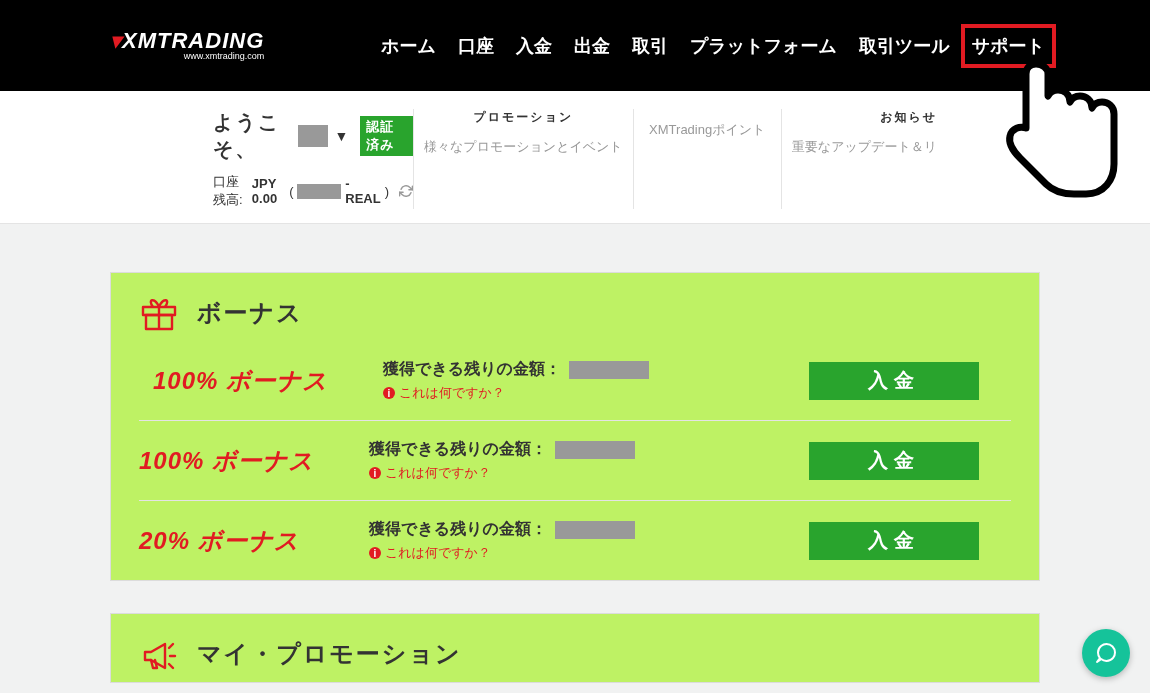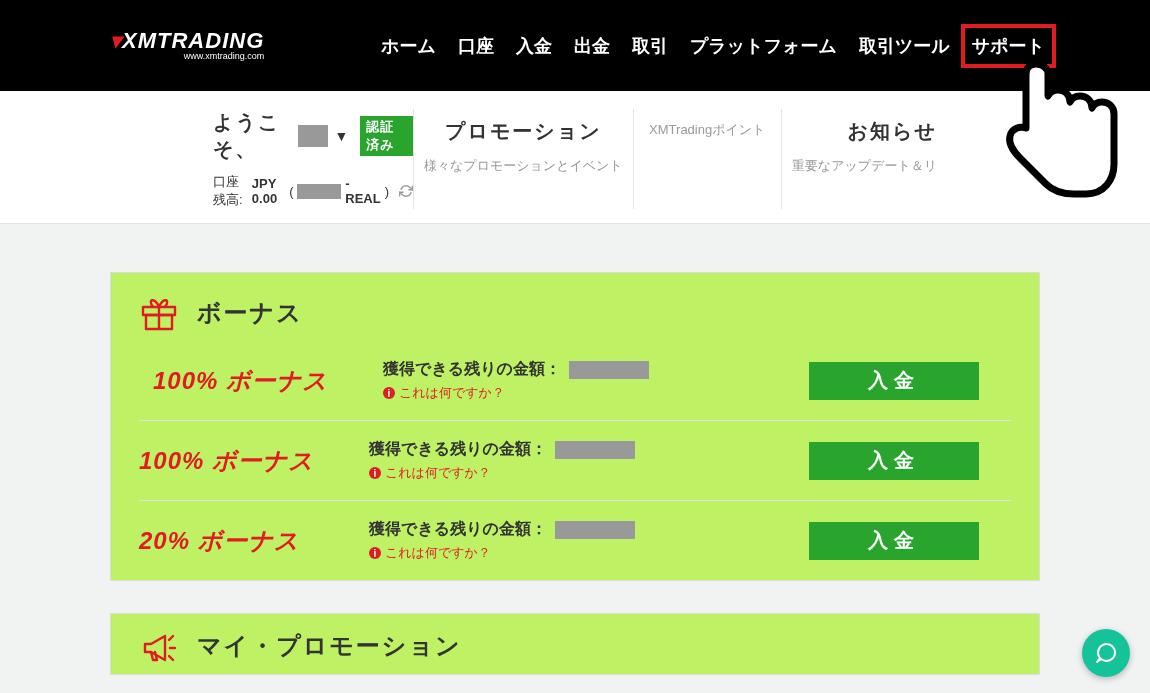--- a/index.html
+++ b/index.html
@@ -26,21 +26,21 @@
     .badge { background: #29a42d; color: #fff; font-size: 13px; font-weight: 700; padding: 2px 6px; letter-spacing: 1px; }
     .balance-line { margin-top: 10px; font-size: 13px; color: #333; display: flex; align-items: center; gap: 4px; }
     .balance-line .label { color:#333; }
     .balance-line .amt { font-weight: 700; }
     .acct-redact { display: inline-block; width: 70px; height: 15px; background: #999; vertical-align: middle;}
     .balance-line .real { font-weight: 700; }
     .refresh { color: #999; margin-left: 6px; font-size: 14px; display: inline-flex; align-items: center;}
 
     .sub-tab { flex: 1 1 0; text-align: center; border-left: 1px solid #e4e4e4; padding: 0 10px;}
     .sub-tab:first-of-type { border-left: none; }
-    .sub-tab .title { font-size: 20px; font-weight: 700; letter-spacing: 2px; color:#333; white-space: nowrap; margin-top: 9px;}
+    .sub-tab .title { font-size: 12px; font-weight: 700; letter-spacing: 2px; color:#333; white-space: nowrap;}
     .sub-tab .desc { font-size: 13px; color: #999; margin-top: 12px; white-space: nowrap;}
     .sub-tab.right { text-align: right; padding-right: 0;}
 
     
     .page { width: 1150px; margin: 0 auto; padding: 48px 110px 0; }
 
     .panel { background: #bef264; border: 1px solid #dcdcdc; margin-bottom: 32px; }
     .panel-header { display: flex; align-items: center; gap: 18px; padding: 20px 32px 8px 28px; }
     .panel-title { font-size: 24px; font-weight: 700; letter-spacing: 2px; color: #333; }
 
@@ -49,21 +49,21 @@
     .bonus-row { display: flex; align-items: center; padding: 18px 60px 18px 42px; }
     .bonus-row + .bonus-row { border-top: 1px solid #e4e4e4; margin-left: 28px; margin-right: 28px; padding-left:0; padding-right: 32px; }
     .bonus-name { width: 230px; color: #e11b22; font-weight: 900; font-size: 24px; font-style: italic; letter-spacing: 1px; }
     .bonus-info { flex: 1; }
     .bonus-line { font-size: 16px; font-weight: 700; color:#333; display:flex; align-items:center; gap:8px; }
     .amt-redact { display:inline-block; width:80px; height:18px; background:#999; }
     .info-link { color: #e11b22; font-size: 13px; margin-top:4px; display:inline-flex; align-items:center; gap:4px; }
     .info-link .info-icon { width:12px; height:12px; border-radius:50%; background:#e11b22; color:#fff; font-weight:700; font-size:10px; display:inline-flex; align-items:center; justify-content:center;}
     .deposit-btn { width: 170px; height: 38px; background: #29a42d; color: #fff; border: none; font-size: 20px; font-weight: 700; letter-spacing: 6px; cursor: pointer; }
 
-    .panel.promo .panel-header { padding-top: 12px; }
+    .panel.promo .panel-header { padding-top: 20px; }
 
     
     .cursor-hand { position: fixed; top: 56px; left: 986px; pointer-events: none; z-index: 10; }
 
     
     .chat-bubble { position: fixed; right: 20px; bottom: 16px; width: 48px; height: 48px; border-radius: 50%; background: #15c39a; box-shadow: 0 2px 6px rgba(0,0,0,0.25); display:flex; align-items:center; justify-content:center; cursor:pointer; }
   </style>
 </head>
 <body>
 

